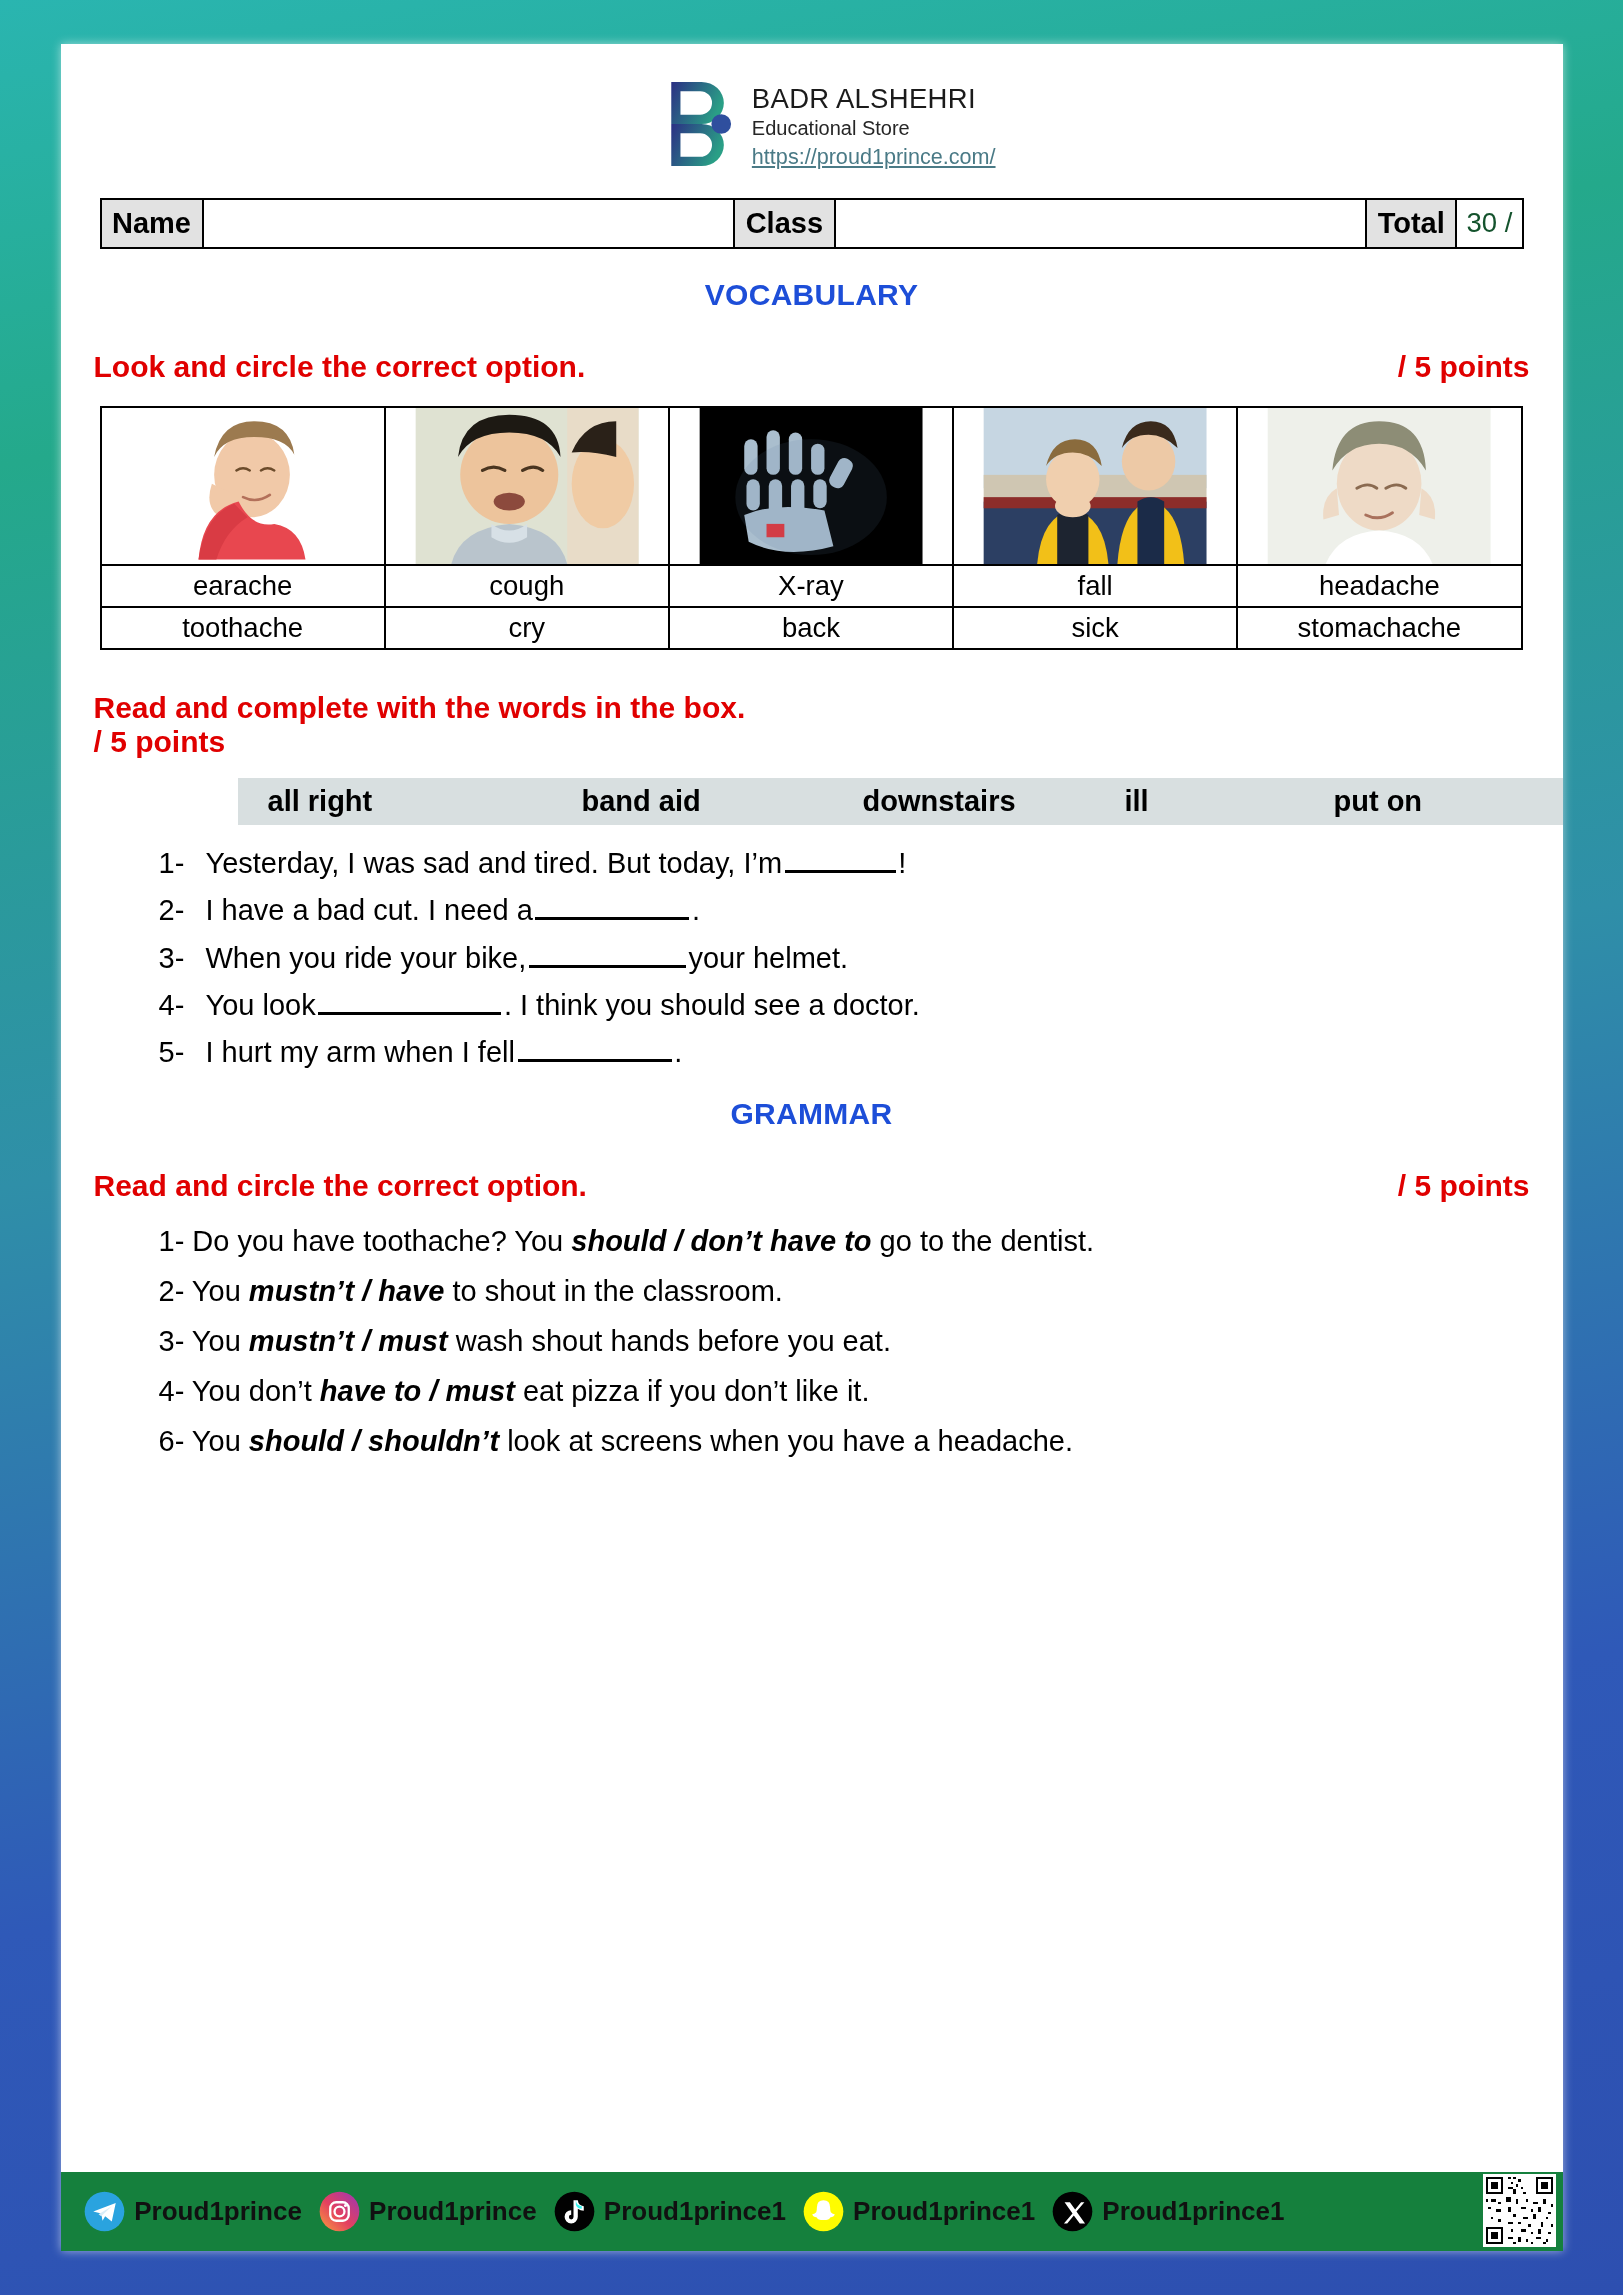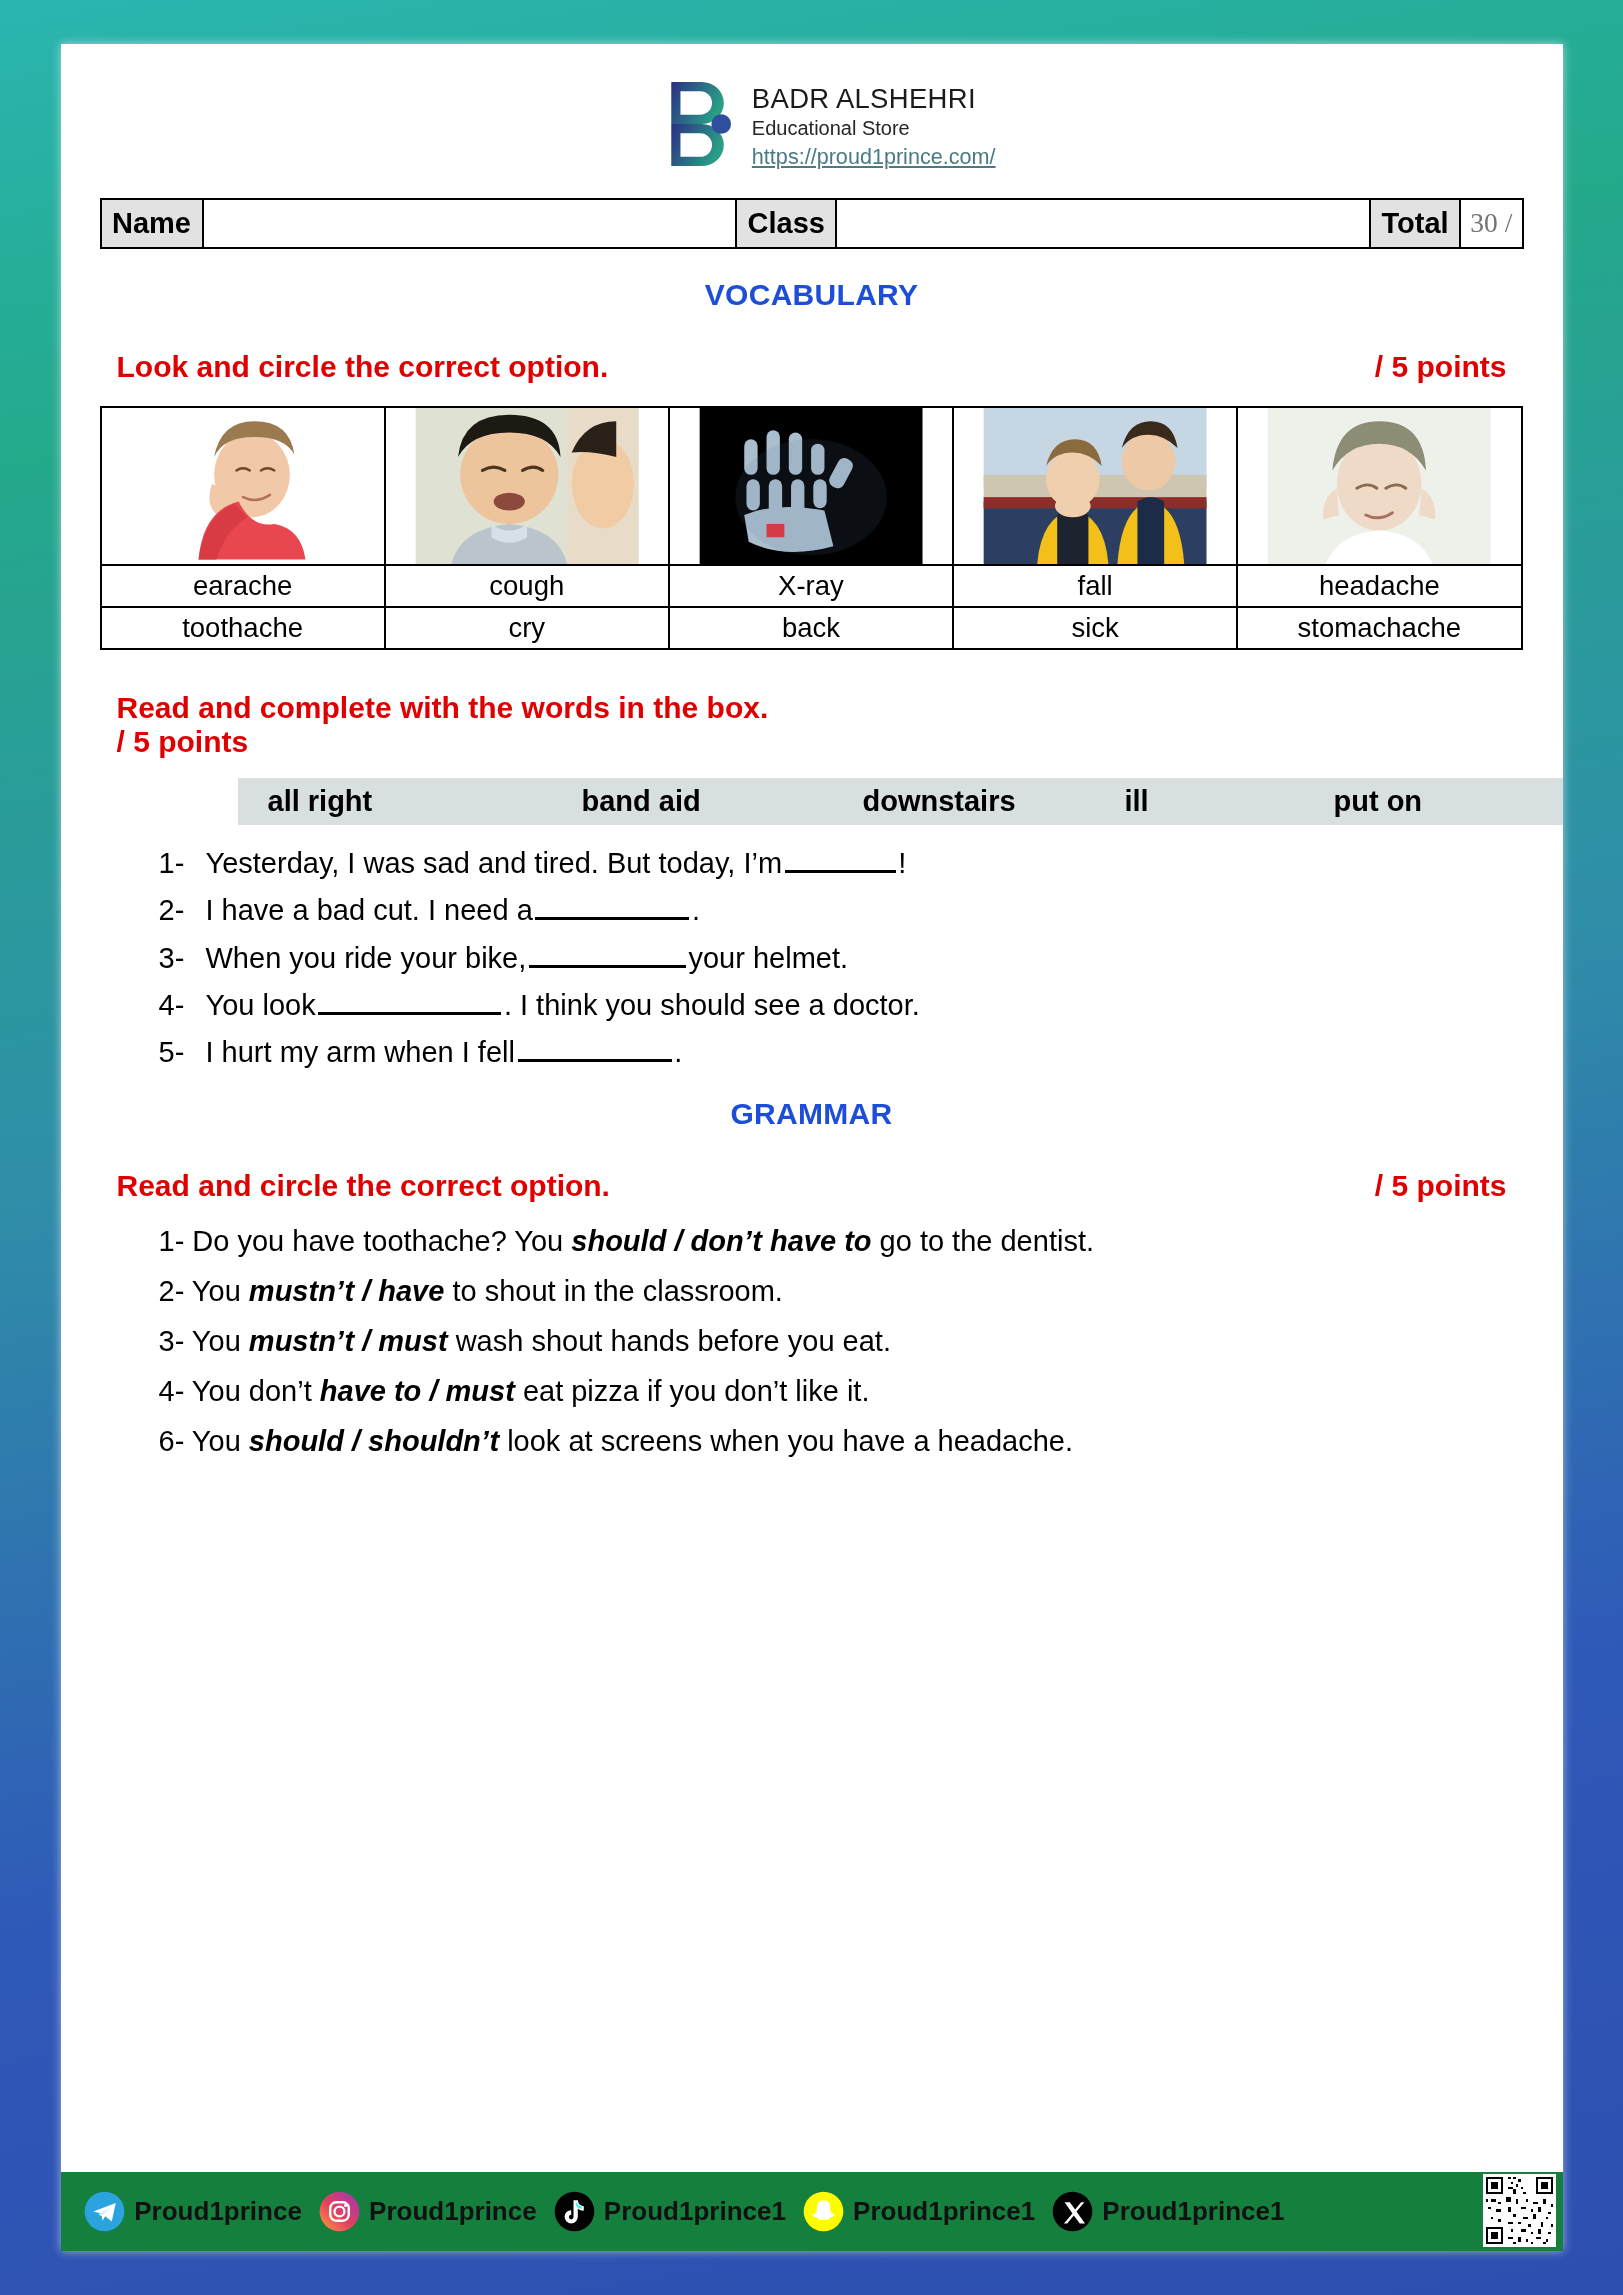--- a/index.html
+++ b/index.html
@@ -38,33 +38,33 @@
     display: flex;
     border: 2.6px solid #000;
     height: 51px;
   }
   .idrow .cell { display: flex; align-items: center; height: 100%; }
   .idrow .lbl {
     background: #e2e2e2; font-weight: bold; font-size: 29px; color: #000;
     padding: 0 10.5px; border-right: 2px solid #000; white-space: nowrap;
   }
   .idrow .blank { flex: 1; border-right: 2px solid #000; }
-  .idrow .val { font-size: 27.5px; color: #737373; padding: 0 9.2px; white-space: nowrap; font-family: Liberation Serif, serif; }
+  .idrow .val { font-size: 27.5px; color: #14532d; padding: 0 9.2px; white-space: nowrap; }
   .w-name { flex: 0 0 484px; }
   .w-class { flex: 0 0 458px; }
 
   
   .sect-title {
     text-align: center; color: #1d4ed8; font-weight: bold; font-size: 30px;
     letter-spacing: 0.3px;
   }
   .task-head {
     display: flex; justify-content: space-between; align-items: baseline;
     color: #e00000; font-weight: bold; font-size: 30px;
-    margin: 0 56px;
+    margin: 0 33px;
   }
 
   
   .pic-table {
     margin: 22px 39px 0 39px;
     border-collapse: collapse;
     width: calc(100% - 79px);
     table-layout: fixed;
     border: 2.6px solid #000;
   }

